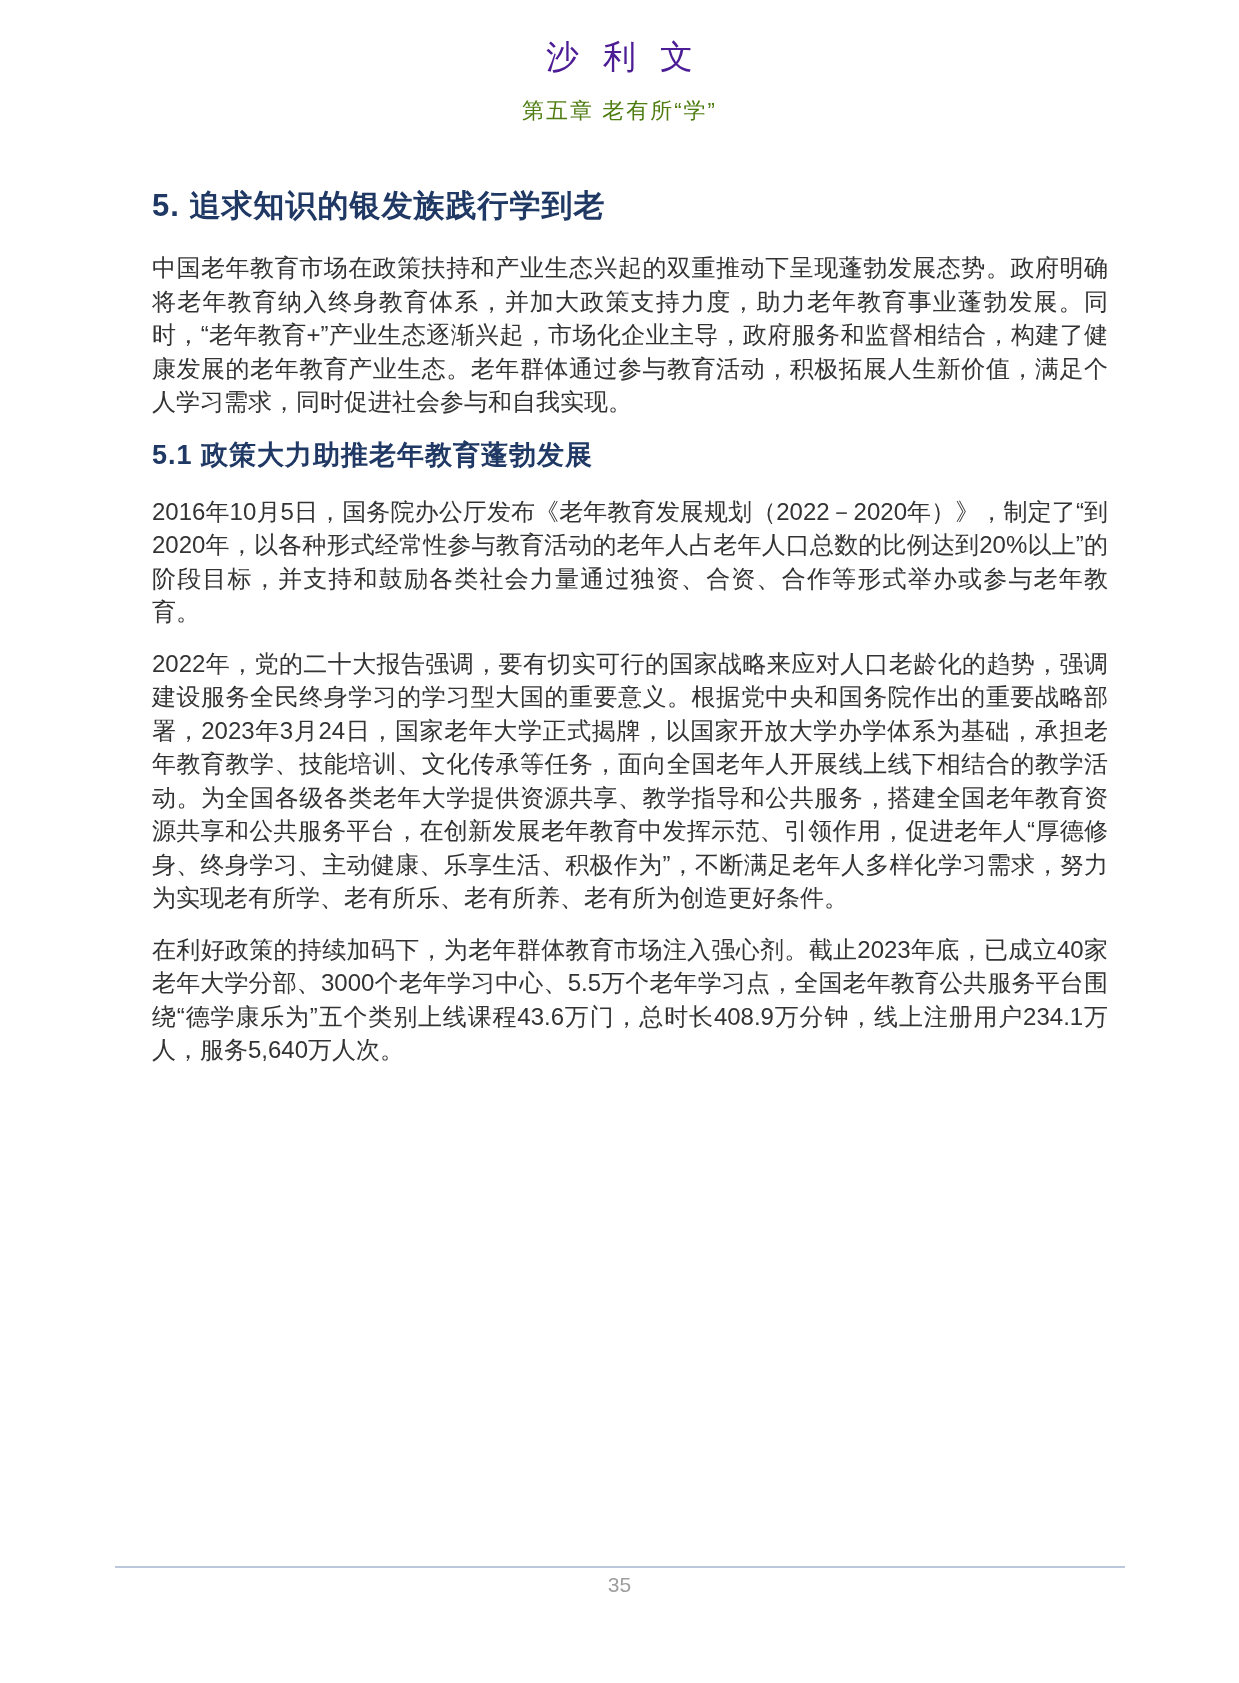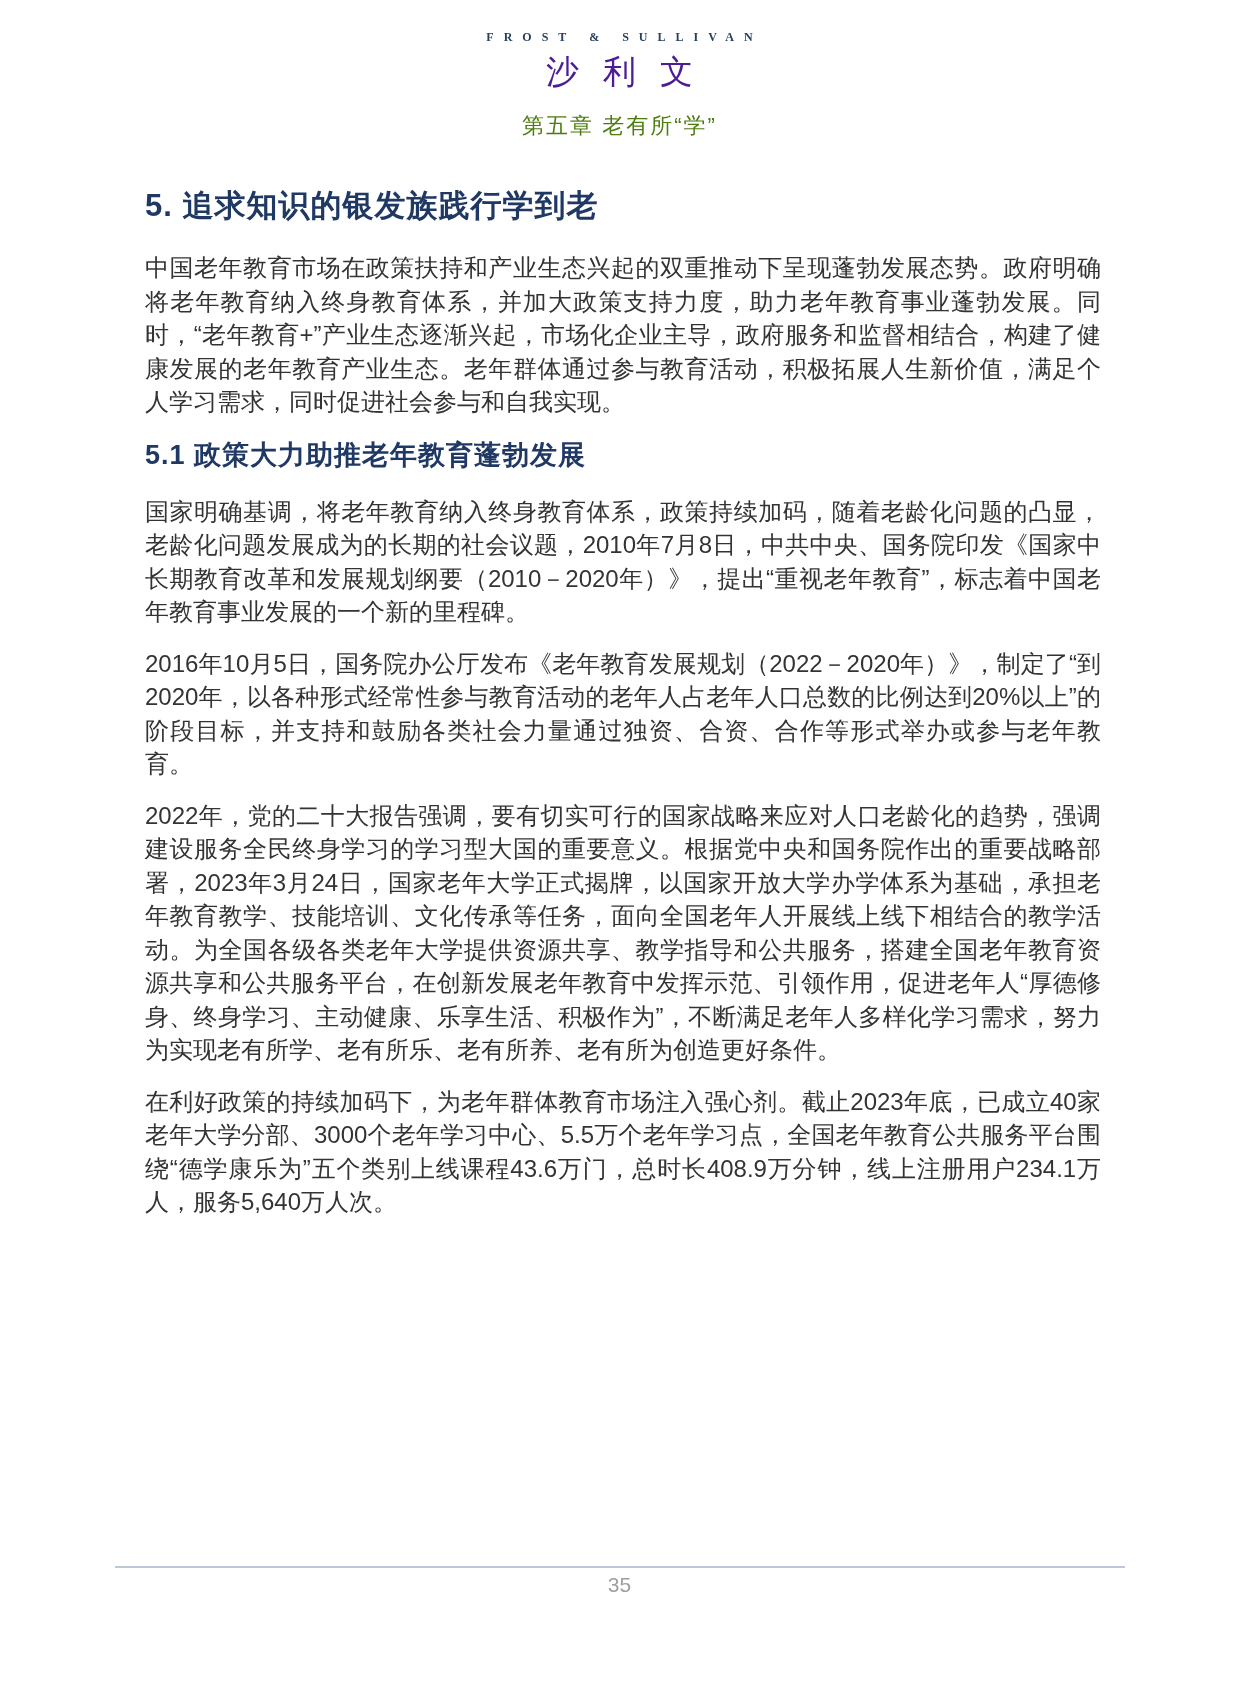--- a/index.html
+++ b/index.html
@@ -39,21 +39,21 @@
   .chapter {
     margin-top:16px;
     font-size:22px;
     letter-spacing:2px;
     color:#4d7c0f;
   }
 
   
   .content {
     position:absolute;
-    left:145px;
+    left:152px;
     top:185px;
     width:956px;
   }
 
   .content h1 {
     color:#1f3864;
     font-size:31px;
     font-weight:700;
     letter-spacing:1px;
     margin-bottom:24px;
@@ -98,34 +98,32 @@
     color:#9e9e9e;
   }
 </style>
 </head>
 <body>
 
 <div class="page">
 
   <div class="header">
     <div class="logo">
-      <div class="logo-en">FROST &amp; SULLIVAN</div>
       <div class="logo-zh">沙利文</div>
     </div>
     <div class="chapter">第五章 老有所“学”</div>
   </div>
 
   <div class="content">
     <h1>5. 追求知识的银发族践行学到老</h1>
 
     <p>中国老年教育市场在政策扶持和产业生态兴起的双重推动下呈现蓬勃发展态势。政府明确将老年教育纳入终身教育体系，并加大政策支持力度，助力老年教育事业蓬勃发展。同时，“老年教育+”产业生态逐渐兴起，市场化企业主导，政府服务和监督相结合，构建了健康发展的老年教育产业生态。老年群体通过参与教育活动，积极拓展人生新价值，满足个人学习需求，同时促进社会参与和自我实现。</p>
 
     <h2>5.1 政策大力助推老年教育蓬勃发展</h2>
 
-    <p>国家明确基调，将老年教育纳入终身教育体系，政策持续加码，随着老龄化问题的凸显，老龄化问题发展成为的长期的社会议题，2010年7月8日，中共中央、国务院印发《国家中长期教育改革和发展规划纲要（2010－2020年）》，提出“重视老年教育”，标志着中国老年教育事业发展的一个新的里程碑。</p>
 
     <p>2016年10月5日，国务院办公厅发布《老年教育发展规划（2022－2020年）》，制定了“到2020年，以各种形式经常性参与教育活动的老年人占老年人口总数的比例达到20%以上”的阶段目标，并支持和鼓励各类社会力量通过独资、合资、合作等形式举办或参与老年教育。</p>
 
     <p>2022年，党的二十大报告强调，要有切实可行的国家战略来应对人口老龄化的趋势，强调建设服务全民终身学习的学习型大国的重要意义。根据党中央和国务院作出的重要战略部署，2023年3月24日，国家老年大学正式揭牌，以国家开放大学办学体系为基础，承担老年教育教学、技能培训、文化传承等任务，面向全国老年人开展线上线下相结合的教学活动。为全国各级各类老年大学提供资源共享、教学指导和公共服务，搭建全国老年教育资源共享和公共服务平台，在创新发展老年教育中发挥示范、引领作用，促进老年人“厚德修身、终身学习、主动健康、乐享生活、积极作为”，不断满足老年人多样化学习需求，努力为实现老有所学、老有所乐、老有所养、老有所为创造更好条件。</p>
 
     <p>在利好政策的持续加码下，为老年群体教育市场注入强心剂。截止2023年底，已成立40家老年大学分部、3000个老年学习中心、5.5万个老年学习点，全国老年教育公共服务平台围绕“德学康乐为”五个类别上线课程43.6万门，总时长408.9万分钟，线上注册用户234.1万人，服务5,640万人次。</p>
   </div>
 
   <div class="footer-divider"></div>
   <div class="page-number">35</div>

